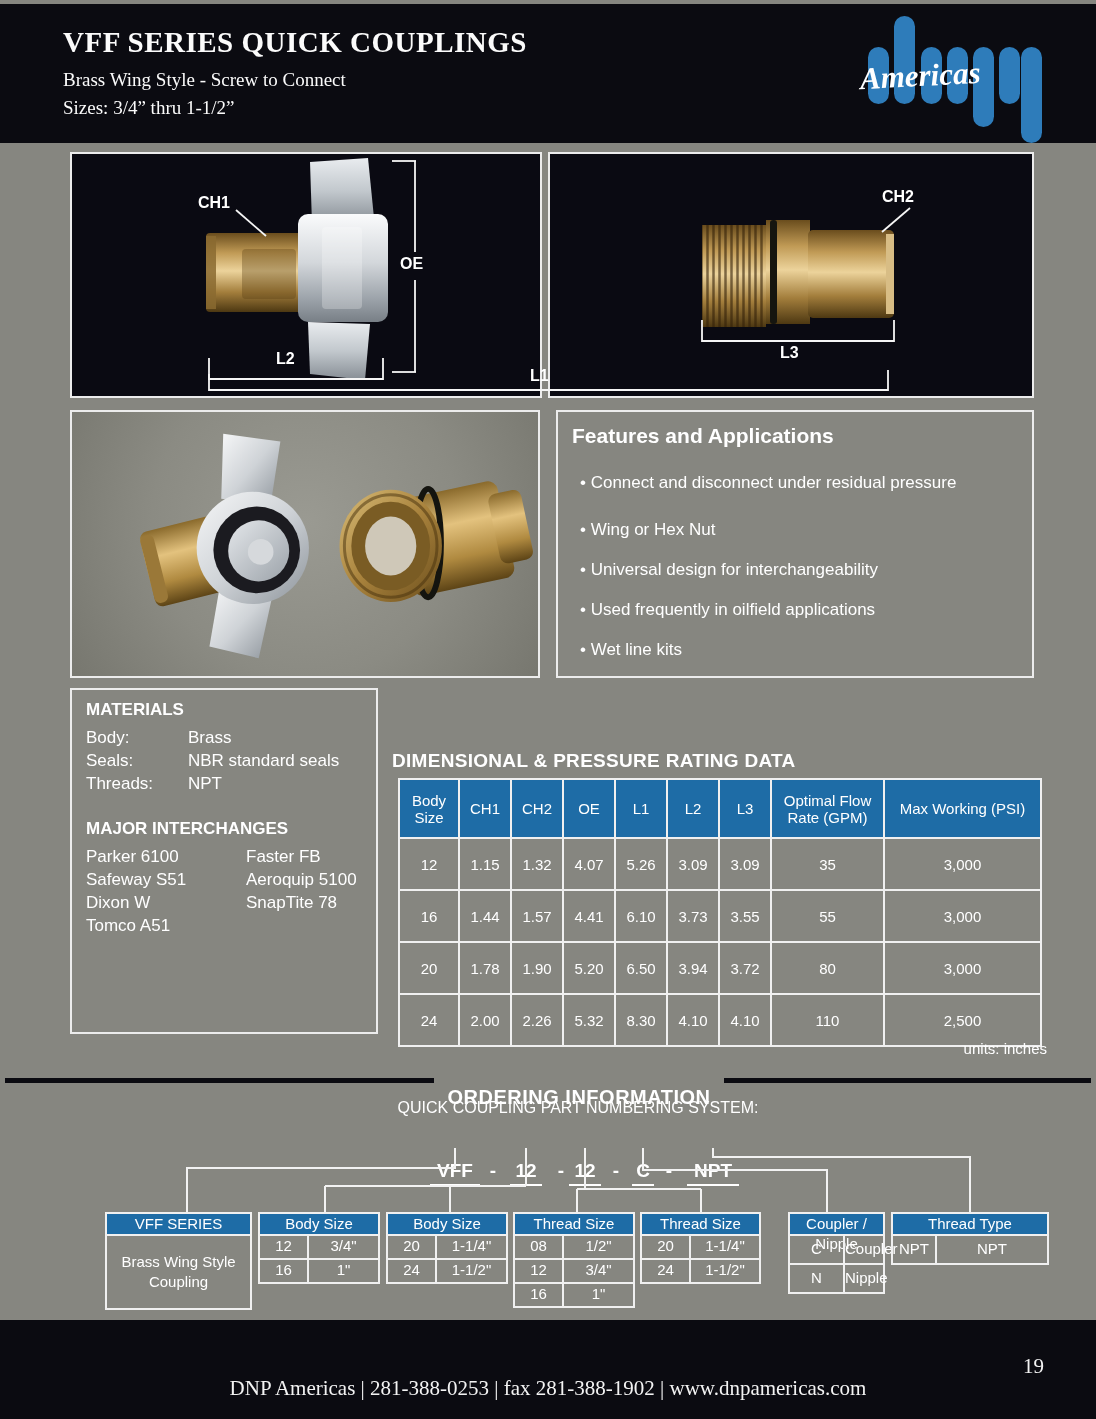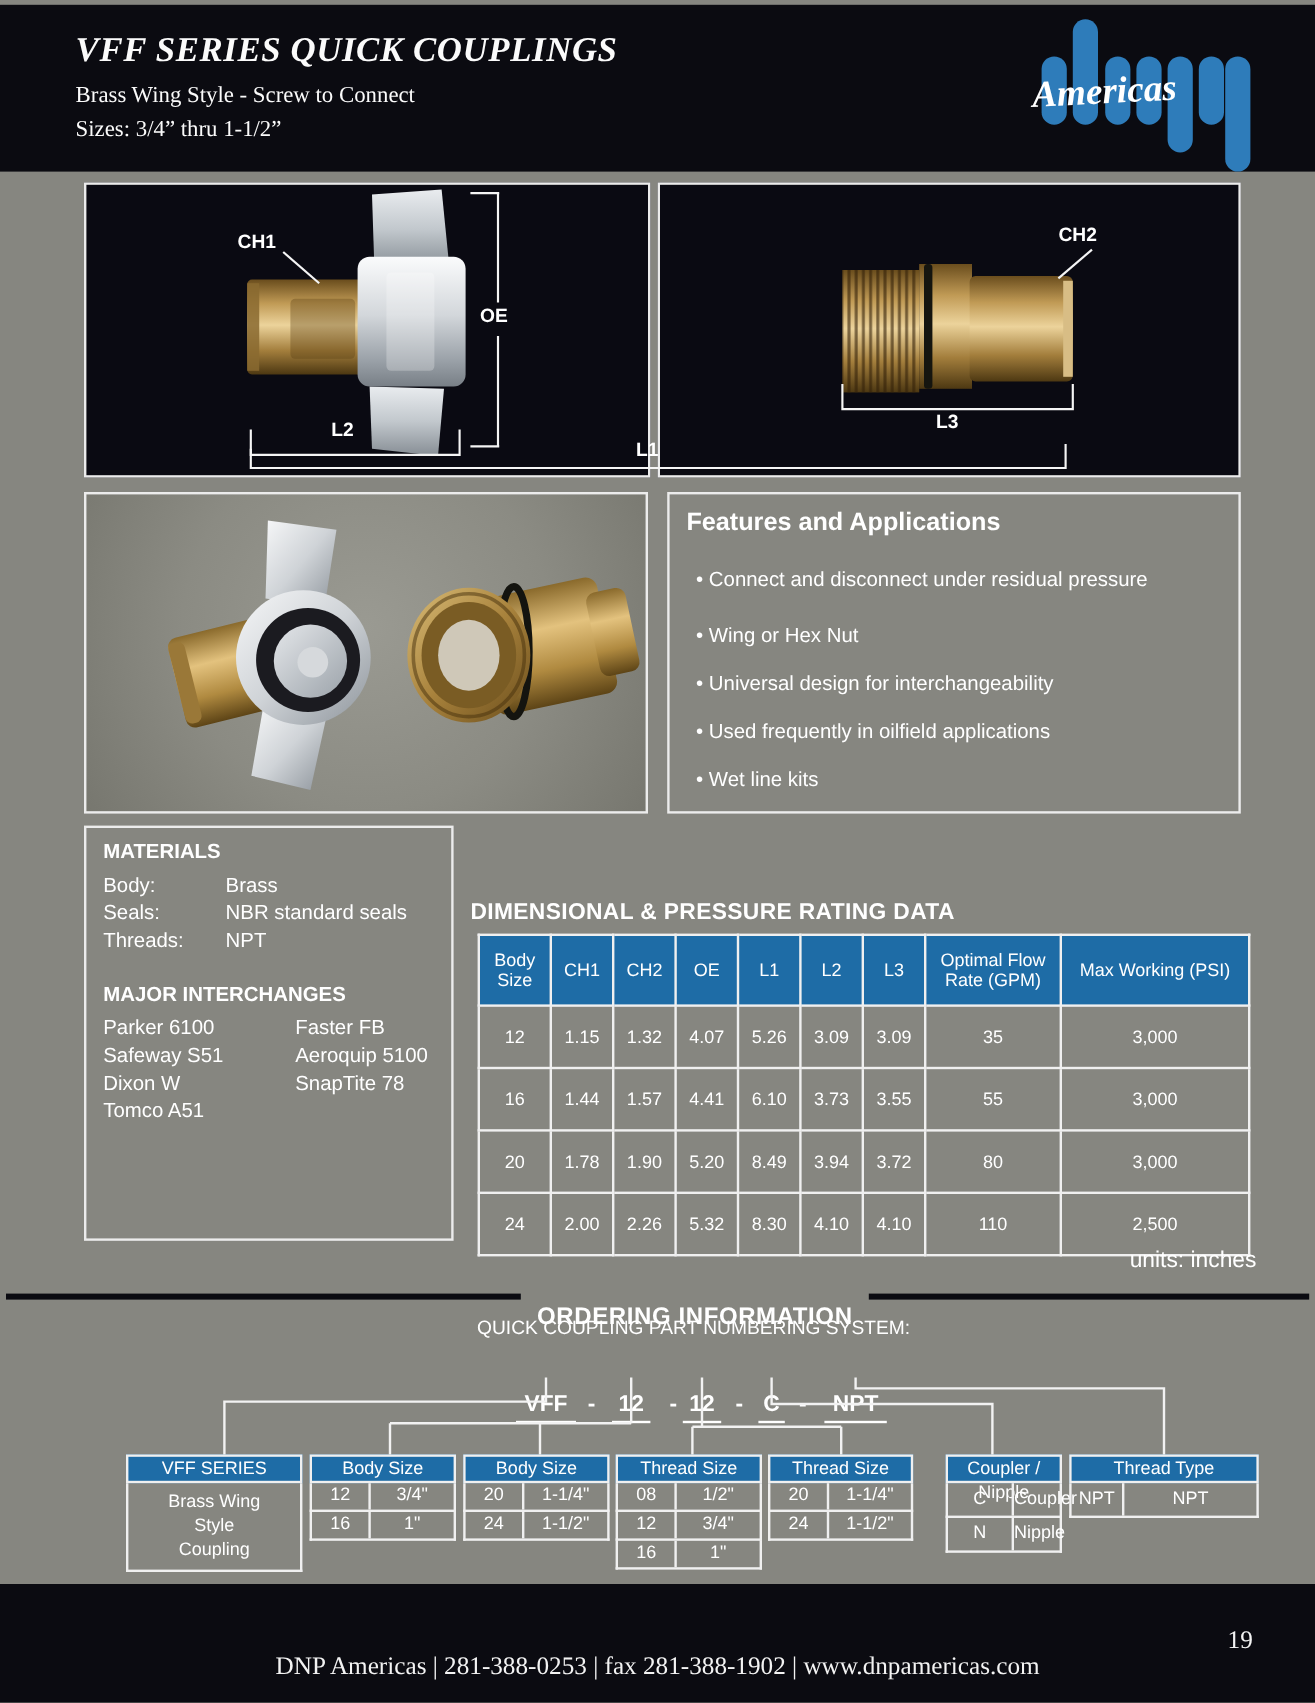--- a/index.html
+++ b/index.html
@@ -2,21 +2,21 @@
 <html><head>
 <meta charset="utf-8">
 <style>
   html,body{margin:0;padding:0;background:#555;}
   .page{position:relative;width:1096px;height:1419px;background:#868680;overflow:hidden;
         font-family:"Liberation Sans",sans-serif;}
   
   .top-band{position:absolute;left:0;top:0;width:1096px;height:143px;background:#0b0b11;
             border-top:4px solid #868680;box-sizing:border-box;}
   .title-block{position:absolute;left:63px;top:22px;color:#fbfbfb;font-family:"Liberation Serif",serif;}
-  .title-block h1{margin:0;font-size:29px;letter-spacing:.5px;font-weight:bold;font-style:italic;}
+  .title-block h1{margin:0;font-size:29px;letter-spacing:.5px;font-weight:bold;}
   .hdr-subtitle{margin-top:10px;font-size:19px;}
   .hdr-sizes{margin-top:6px;font-size:19px;}
   .logo{position:absolute;right:52px;top:12px;width:176px;height:120px;}
   .logo-bar{position:absolute;width:21px;background:#2e7cba;border-radius:11px;}
   .lb1{left:0;top:31px;height:57px}.lb2{left:26px;top:0;height:88px}
   .lb3{left:53px;top:31px;height:57px}.lb4{left:79px;top:31px;height:57px}
   .lb5{left:105px;top:31px;height:80px}.lb6{left:131px;top:31px;height:57px}
   .lb7{left:153px;top:31px;height:96px}
   .logo-script{position:absolute;left:-8px;top:42px;font-family:"Liberation Serif",serif;
                font-style:italic;font-weight:bold;font-size:31px;color:#ffffff;white-space:nowrap;
@@ -45,41 +45,41 @@
   .mi-heading{margin-top:24px !important;}
   .mi-row{display:flex;font-size:17px;line-height:23px;}
   .mi-c1{width:160px;flex:none;}
   
   .dim-heading{position:absolute;left:392px;top:734px;font-size:19px;font-weight:bold;color:#fff;letter-spacing:.3px;}
   .dim-table{position:absolute;left:398px;top:778px;border-collapse:collapse;table-layout:fixed;}
   .dim-table th,.dim-table td{border:2px solid #f0f0f0;color:#fff;text-align:center;font-size:15px;
                               font-weight:normal;padding:0 3px;}
   .dim-table thead th{background:#1e6ca6;height:57px;}
   .dim-table tbody td{height:50px;}
-  .units-note{position:absolute;right:49px;top:1040px;color:#fff;font-size:19px;}
+  .units-note{position:absolute;right:49px;top:1040px;color:#fff;font-size:15px;}
   
   .ord-bar{position:absolute;top:1078px;height:5px;background:#0b0b11;}
   .ord-bar.bleft{left:5px;width:429px}.ord-bar.bright{left:724px;width:367px}
   .ord-heading{position:absolute;left:434px;width:290px;top:1069px;text-align:center;font-size:20px;
                font-weight:bold;color:#ffffff;letter-spacing:.5px;}
   .ord-subheading{position:absolute;left:298px;width:560px;top:1099px;text-align:center;font-size:16px;color:#fff;}
   .pn-seg,.pn-dash{position:absolute;top:1160px;color:#fff;font-weight:bold;font-size:19px;text-align:center;}
   .pn-seg{border-bottom:2px solid #fff;padding-bottom:2px;}
   .connector-svg{position:absolute;left:0;top:1060px;width:1096px;height:160px;z-index:1;}
   #ordering-boxes{position:absolute;left:0;top:1212px;width:1096px;height:108px;}
   .ord-box{position:absolute;top:0;box-sizing:border-box;}
   .ord-box-header{background:#1e6ca6;border:2px solid #f0f0f0;height:24px;line-height:20px;color:#fff;
                   text-align:center;font-size:15px;box-sizing:border-box;}
   .ord-row{display:flex;border:2px solid #f0f0f0;border-top:none;box-sizing:border-box;}
   .ord-cell{color:#fff;text-align:center;font-size:15px;box-sizing:border-box;}
   .ord-cell.c1{border-right:2px solid #f0f0f0;flex:none;}
   .ord-cell.c2{flex:1;}
   .ord-body{border:2px solid #f0f0f0;border-top:none;height:74px;display:flex;align-items:center;
             justify-content:center;text-align:center;color:#fff;font-size:15px;line-height:20px;
-            padding:0 24px;box-sizing:border-box;}
+            padding:0 14px;box-sizing:border-box;}
   
   .bottom-band{position:absolute;left:0;top:1320px;width:1096px;height:99px;background:#0b0b11;}
   .footer-text{position:absolute;left:0;width:100%;top:34px;text-align:center;color:#f3f3f3;
                font-family:"Liberation Serif",serif;font-size:21px;margin-top:22px;}
   .page-num{position:absolute;right:52px;top:34px;color:#f3f3f3;font-family:"Liberation Serif",serif;font-size:21px;}
 </style>
 </head>
 <body>
 
 <div class="page">
@@ -314,21 +314,21 @@
           <td>3.73</td>
           <td>3.55</td>
           <td>55</td>
           <td>3,000</td>
         </tr>
         <tr>
           <td>20</td>
           <td>1.78</td>
           <td>1.90</td>
           <td>5.20</td>
-          <td>8.49</td>
+          <td>6.50</td>
           <td>3.94</td>
           <td>3.72</td>
           <td>80</td>
           <td>3,000</td>
         </tr>
         <tr>
           <td>24</td>
           <td>2.00</td>
           <td>2.26</td>
           <td>5.32</td>

